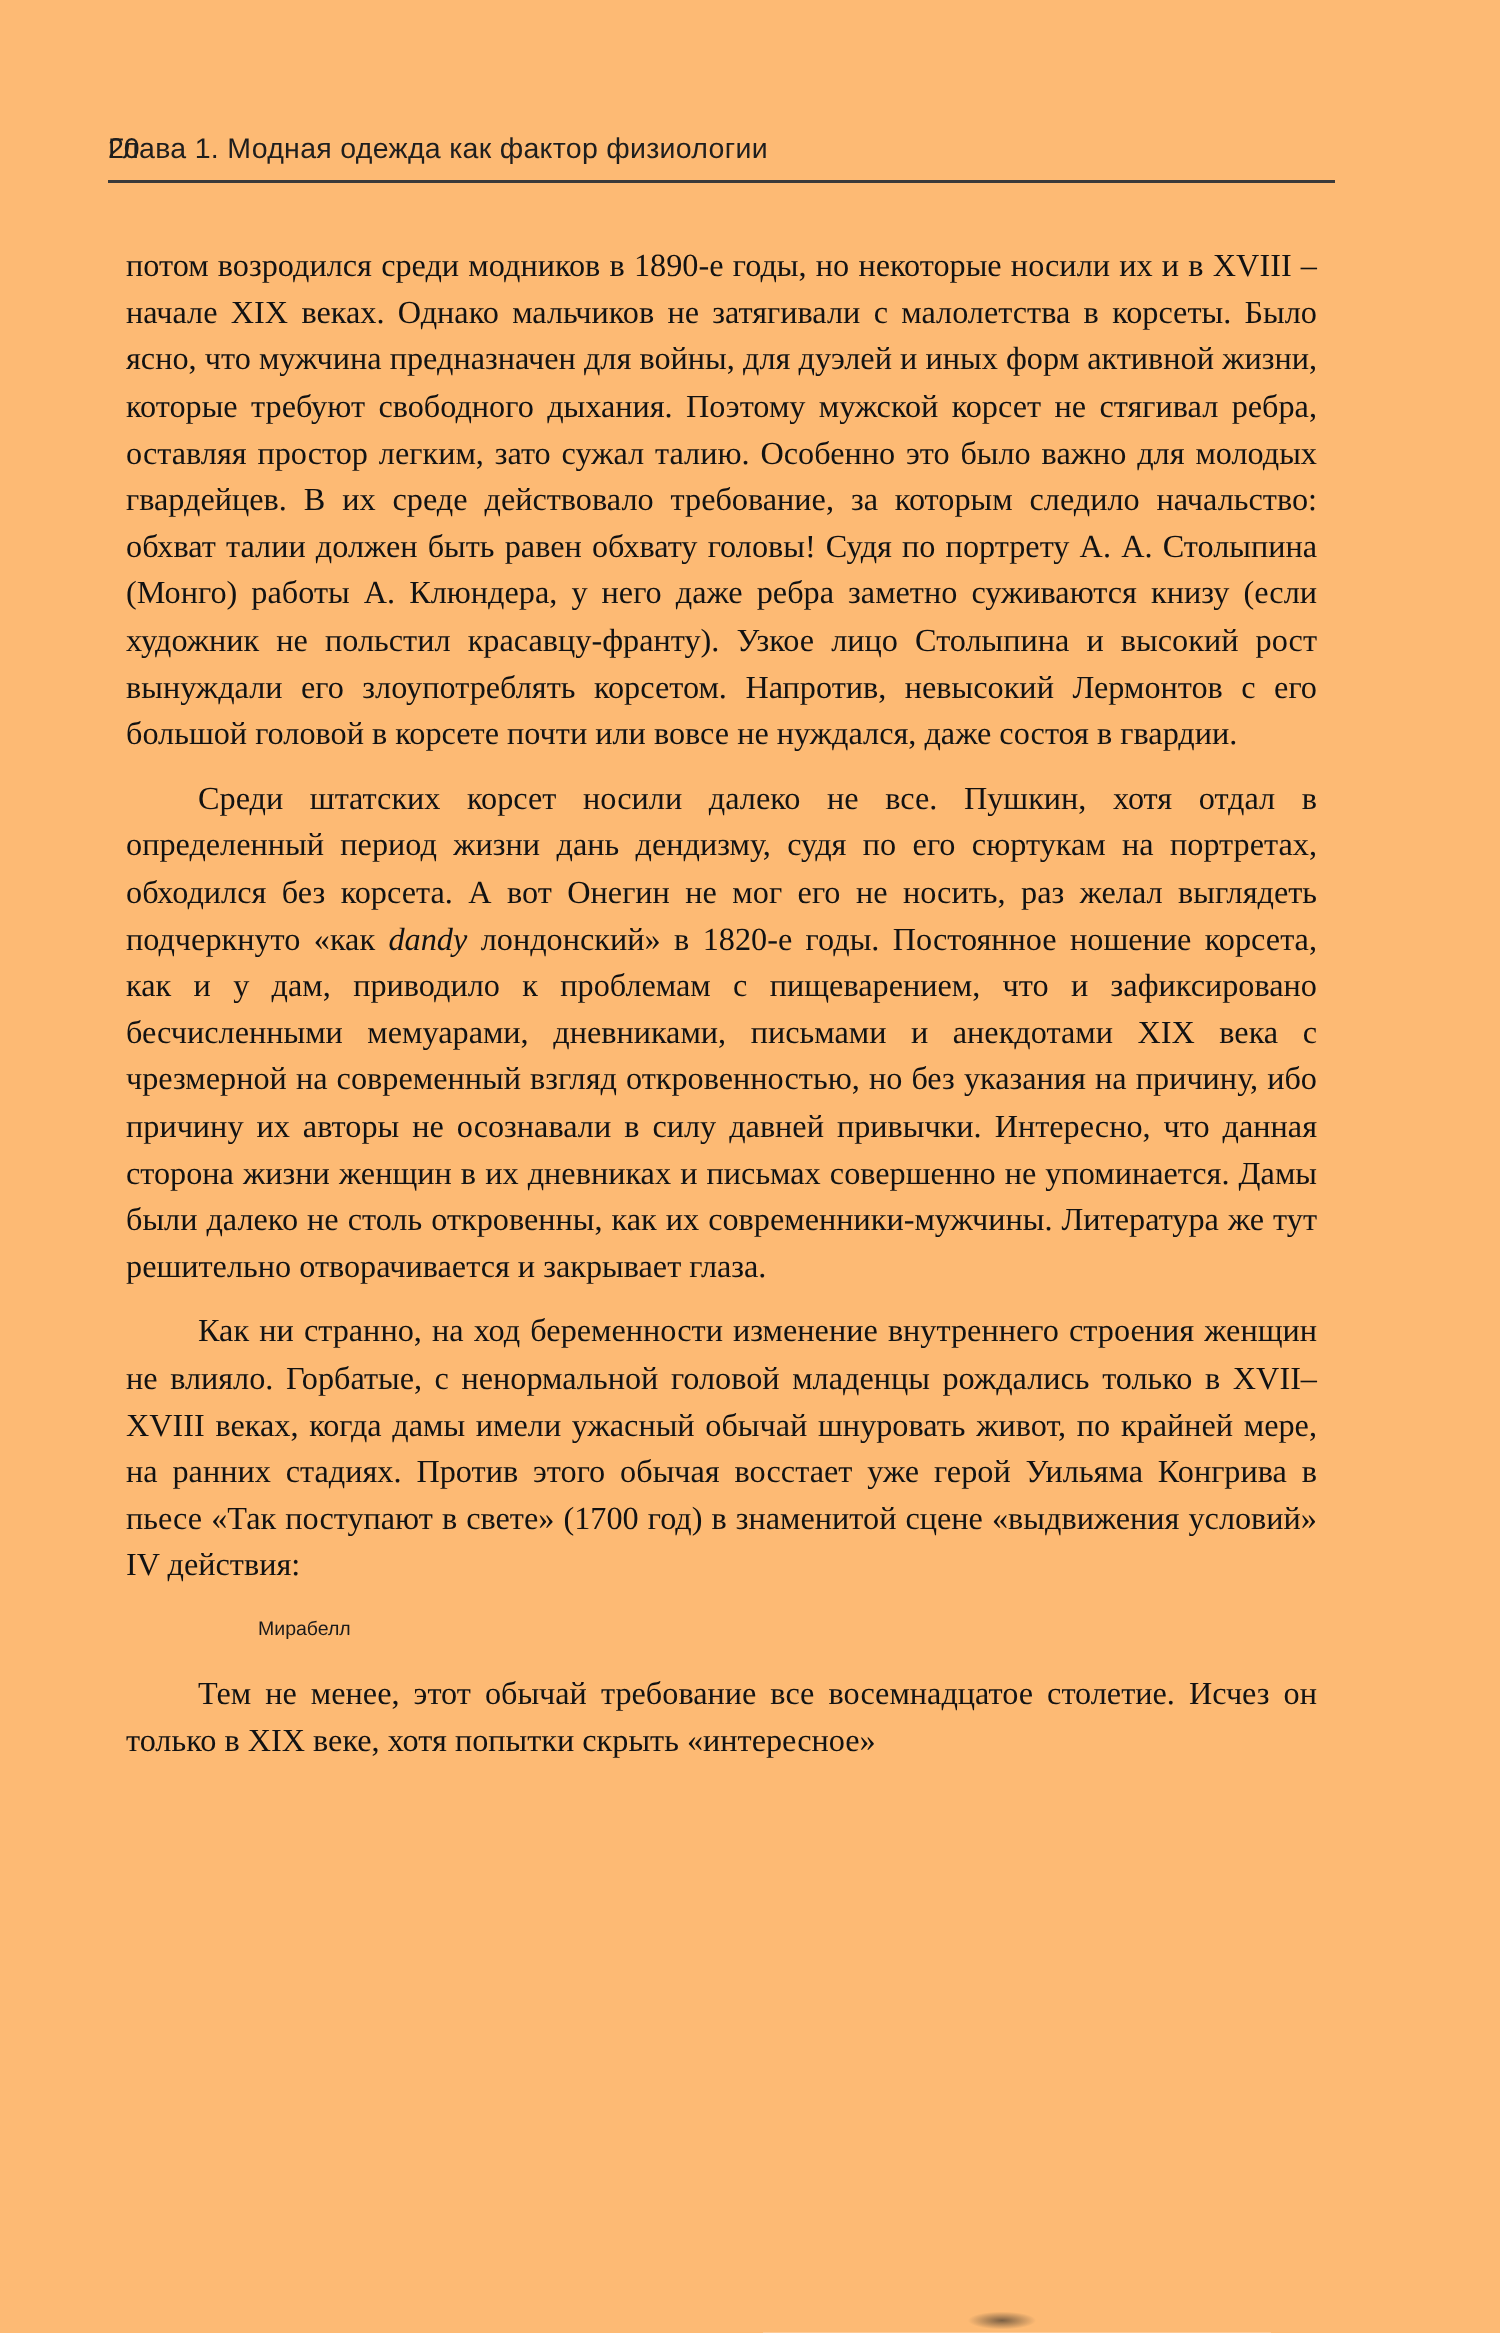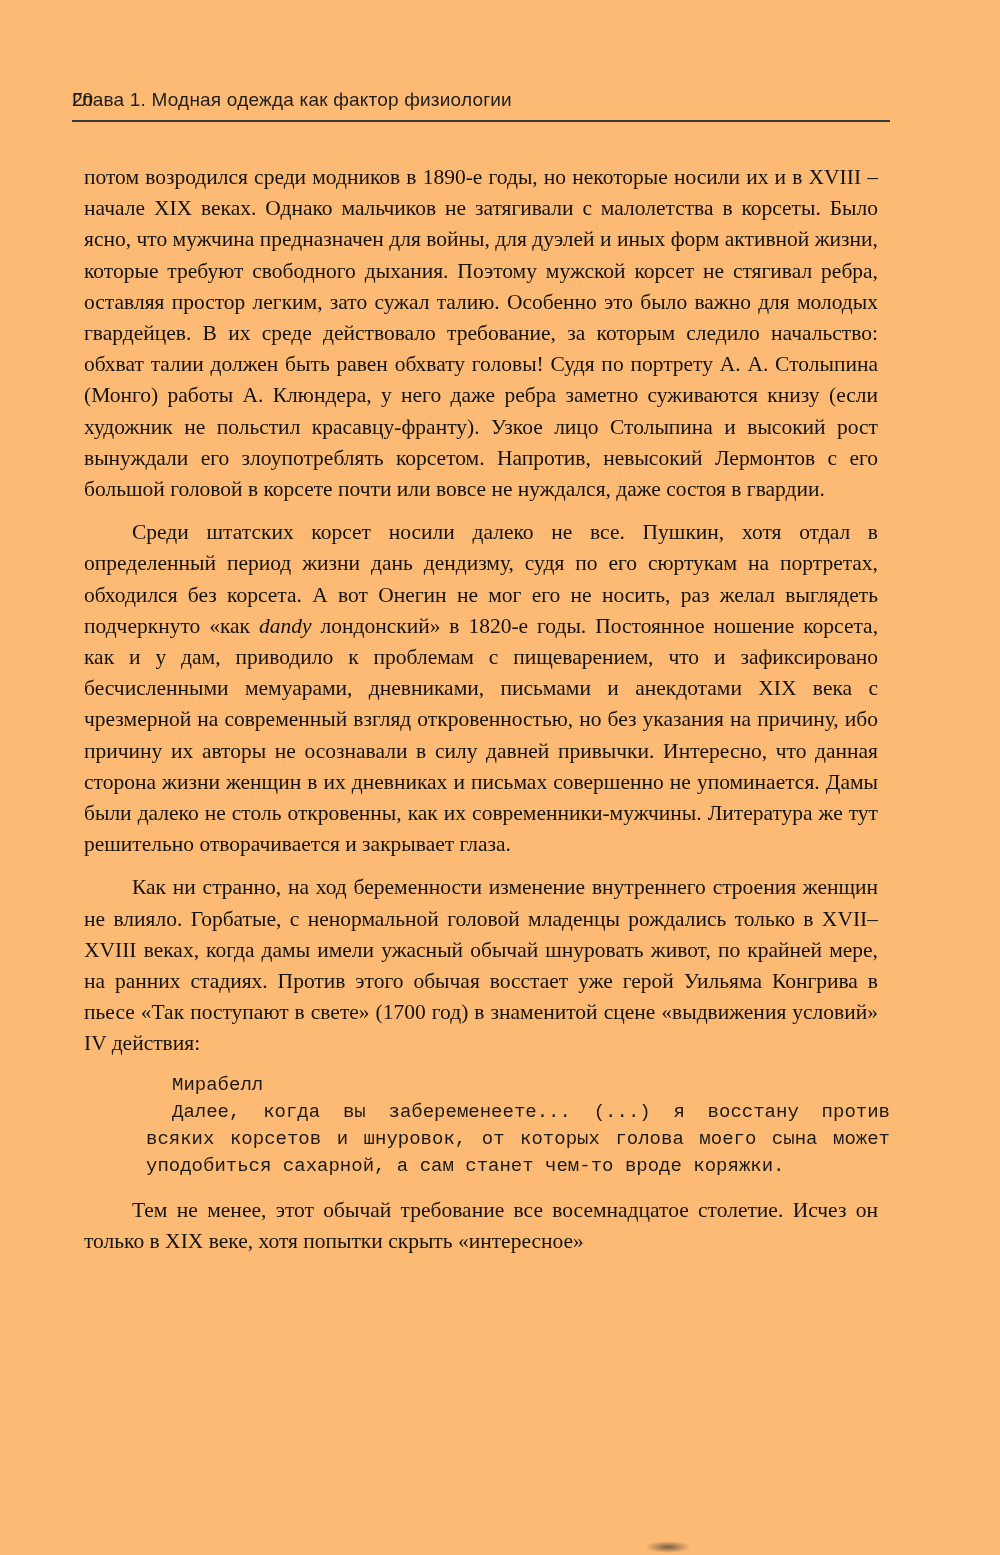--- a/index.html
+++ b/index.html
@@ -50,22 +50,22 @@
     font-size: 21.5px;
     line-height: 31.2px;
     text-align: justify;
     color: #121212;
   }
   .body-text p { margin: 12px; padding: 0; }
   .indent { text-indent: 48px; }
   .italic-word { font-style: italic; }
   .quote {
     margin: 0 0 15px 74px;
-    font-family: Liberation Mono, monospace;
-    font-size: 19px;
+    font-family: Liberation Sans, sans-serif;
+    font-size: 13px;
     line-height: 27px;
     color: #1a1a1a;
     text-align: justify;
   }
   .quote p { margin: 0; text-indent: 26px; }
   .scan-artifact {
     position: absolute;
     left: 645px;
     bottom: 2px;
     width: 46px;
@@ -87,21 +87,20 @@
     <div class="body-text">
 
       <p class="para">потом возродился среди модников в 1890-е годы, но некоторые носили их и в XVIII – начале XIX веках. Однако мальчиков не затягивали с малолетства в корсеты. Было ясно, что мужчина предназначен для войны, для дуэлей и иных форм активной жизни, которые требуют свободного дыхания. Поэтому мужской корсет не стягивал ребра, оставляя простор легким, зато сужал талию. Особенно это было важно для молодых гвардейцев. В их среде действовало требование, за которым следило начальство: обхват талии должен быть равен обхвату головы! Судя по портрету А. А. Столыпина (Монго) работы А. Клюндера, у него даже ребра заметно суживаются книзу (если художник не польстил красавцу-франту). Узкое лицо Столыпина и высокий рост вынуждали его злоупотреблять корсетом. Напротив, невысокий Лермонтов с его большой головой в корсете почти или вовсе не нуждался, даже состоя в гвардии.</p>
 
       <p class="para indent"><span>Среди штатских корсет носили далеко не все. Пушкин, хотя отдал в определенный период жизни дань дендизму, судя по его сюртукам на портретах, обходился без корсета. А вот Онегин не мог его не носить, раз желал выглядеть подчеркнуто «как </span><span class="italic-word">dandy</span><span> лондонский» в 1820-е годы. Постоянное ношение корсета, как и у дам, приводило к проблемам с пищеварением, что и зафиксировано бесчисленными мемуарами, дневниками, письмами и анекдотами XIX века с чрезмерной на современный взгляд откровенностью, но без указания на причину, ибо причину их авторы не осознавали в силу давней привычки. Интересно, что данная сторона жизни женщин в их дневниках и письмах совершенно не упоминается. Дамы были далеко не столь откровенны, как их современники-мужчины. Литература же тут решительно отворачивается и закрывает глаза.</span></p>
 
       <p class="para indent">Как ни странно, на ход беременности изменение внутреннего строения женщин не влияло. Горбатые, с ненормальной головой младенцы рождались только в XVII–XVIII веках, когда дамы имели ужасный обычай шнуровать живот, по крайней мере, на ранних стадиях. Против этого обычая восстает уже герой Уильяма Конгрива в пьесе «Так поступают в свете» (1700 год) в знаменитой сцене «выдвижения условий» IV действия:</p>
 
       <div class="quote">
         <p class="quote-speaker">Мирабелл</p>
-        <p class="quote-text">Далее, когда вы забеременеете... (...) я восстану против всяких корсетов и шнуровок, от которых голова моего сына может уподобиться сахарной, а сам станет чем-то вроде коряжки.</p>
       </div>
 
       <p class="para indent">Тем не менее, этот обычай требование все восемнадцатое столетие. Исчез он только в XIX веке, хотя попытки скрыть «интересное»</p>
 
     </div>
   </div>
 
   <div class="scan-artifact"></div>
 </div>
 

